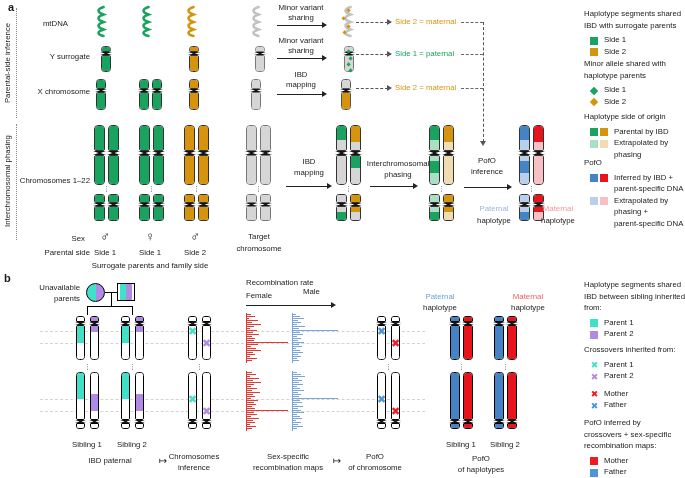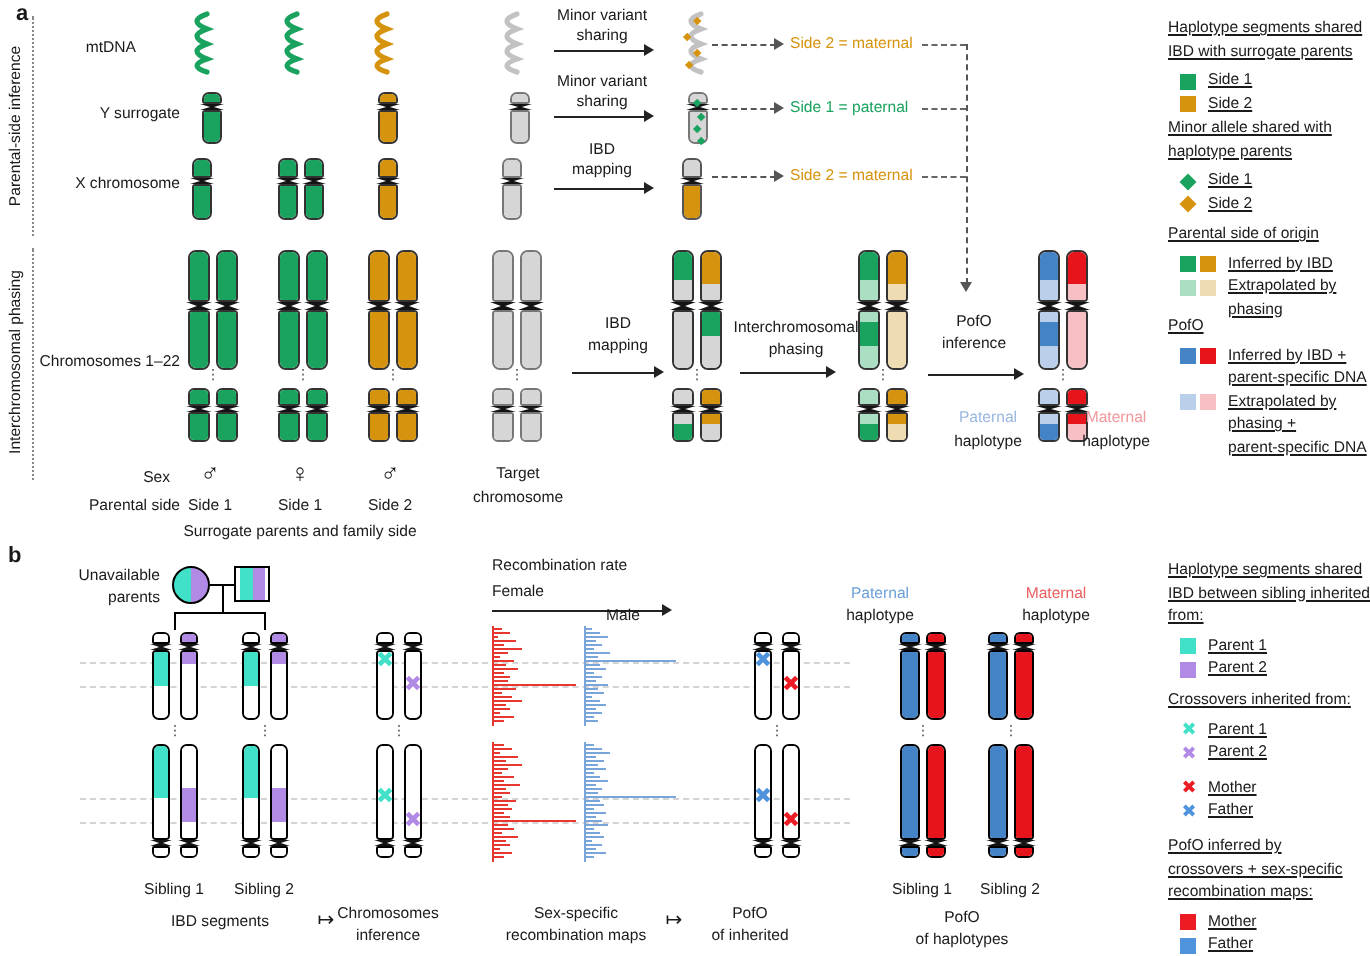--- a/index.html
+++ b/index.html
@@ -7,21 +7,21 @@
          font-family:"Liberation Sans",sans-serif;color:#1a1a1a;}
   .lbl{position:absolute;white-space:nowrap;line-height:1.05;font-size:7.8px;}
   .arm{position:absolute;border:1.1px solid #333;box-sizing:border-box;overflow:hidden;background:#fff;}
   .cent{position:absolute;background:#141414;clip-path:polygon(0 0,100% 0,58% 50%,100% 100%,0 100%,42% 50%);}
   .seg{width:100%;}
   .ln{position:absolute;}
   .xm{position:absolute;transform:translate(-50%,-50%);font-size:11px;line-height:1;}
   .dots{position:absolute;transform:translate(-50%,-50%);font-size:7px;color:#444;line-height:1;}
   .bar{position:absolute;height:1.4px;}
   .dia{position:absolute;transform:rotate(45deg);}
-  .leg-line{position:absolute;white-space:nowrap;font-size:7.8px;line-height:1.05;text-decoration:underline;}
+  .leg-line{position:absolute;white-space:nowrap;font-size:7.8px;line-height:1.05;}
   .sw{position:absolute;}
 </style>
 </head>
 <body>
 
 <div id="stage">
     <div class="arm" style="position: absolute; left: 101px; top: 46px; width: 10px; height: 6px; border-radius: 3.5px 3.5px 1.5px 1.5px; border-color: rgb(51, 51, 51);">
       <div class="seg" style="height: 100%; background: rgb(26, 163, 94);"></div>
     </div>
     <div class="cent" style="position: absolute; left: 100px; top: 52px; width: 12px; height: 3px;"></div>
@@ -709,56 +709,56 @@
     <div class="bar" style="position: absolute; left: 292px; top: 424px; width: 6px; background: rgb(122, 165, 218);"></div>
     <div class="bar" style="position: absolute; left: 292px; top: 426px; width: 11px; background: rgb(122, 165, 218);"></div>
     <div class="bar" style="position: absolute; left: 292px; top: 428px; width: 5px; background: rgb(122, 165, 218);"></div>
     <div class="ln" style="position: absolute; left: 246px; top: 305px; width: 86px; height: 0px; border-top: 1.2px solid rgb(34, 34, 34);"></div>
     <div style="position: absolute; left: 331px; top: 302px; width: 0px; height: 0px; border-top: 3px solid transparent; border-bottom: 3px solid transparent; border-left: 5px solid rgb(34, 34, 34);"></div>
     <div class="lbl" style="font-size: 11px; font-weight: bold; left: 4px; top: 273px;">b</div>
     <div class="lbl" style="left: 80px; top: 284px; transform: translateX(-100%);">Unavailable</div>
     <div class="lbl" style="left: 80px; top: 295px; transform: translateX(-100%);">parents</div>
     <div class="lbl" style="left: 87px; top: 441px; transform: translateX(-50%);">Sibling 1</div>
     <div class="lbl" style="left: 132px; top: 441px; transform: translateX(-50%);">Sibling 2</div>
-    <div class="lbl" style="left: 110px; top: 457px; transform: translateX(-50%);">IBD segments</div>
+    <div class="lbl" style="left: 110px; top: 457px; transform: translateX(-50%);">IBD paternal</div>
     <div class="lbl" style="font-size: 10px; left: 163px; top: 456px; transform: translateX(-50%);">↦</div>
     <div class="lbl" style="left: 194px; top: 453px; transform: translateX(-50%);">Chromosomes</div>
     <div class="lbl" style="left: 194px; top: 464px; transform: translateX(-50%);">inference</div>
     <div class="lbl" style="left: 246px; top: 279px;">Recombination rate</div>
     <div class="lbl" style="left: 246px; top: 292px;">Female</div>
-    <div class="lbl" style="left: 303px; top: 304px;">Male</div>
+    <div class="lbl" style="left: 303px; top: 288px;">Male</div>
     <div class="lbl" style="left: 288px; top: 453px; transform: translateX(-50%);">Sex-specific</div>
     <div class="lbl" style="left: 288px; top: 464px; transform: translateX(-50%);">recombination maps</div>
     <div class="lbl" style="font-size: 10px; left: 337px; top: 456px; transform: translateX(-50%);">↦</div>
     <div class="lbl" style="left: 375px; top: 453px; transform: translateX(-50%);">PofO</div>
-    <div class="lbl" style="left: 375px; top: 464px; transform: translateX(-50%);">of inherited</div>
+    <div class="lbl" style="left: 375px; top: 464px; transform: translateX(-50%);">of chromosome</div>
     <div class="lbl" style="color: rgb(108, 160, 218); left: 440px; top: 293px; transform: translateX(-50%);">Paternal</div>
     <div class="lbl" style="left: 440px; top: 304px; transform: translateX(-50%);">haplotype</div>
     <div class="lbl" style="color: rgb(234, 95, 95); left: 528px; top: 293px; transform: translateX(-50%);">Maternal</div>
     <div class="lbl" style="left: 528px; top: 304px; transform: translateX(-50%);">haplotype</div>
     <div class="lbl" style="left: 461px; top: 441px; transform: translateX(-50%);">Sibling 1</div>
     <div class="lbl" style="left: 505px; top: 441px; transform: translateX(-50%);">Sibling 2</div>
     <div class="lbl" style="left: 481px; top: 455px; transform: translateX(-50%);">PofO</div>
     <div class="lbl" style="left: 481px; top: 466px; transform: translateX(-50%);">of haplotypes</div>
     <div class="leg-line" style="left: 584px; top: 10px;">Haplotype segments shared</div>
     <div class="leg-line" style="left: 584px; top: 21.5px;">IBD with surrogate parents</div>
     <div class="sw" style="position: absolute; left: 590px; top: 36.5px; width: 8px; height: 8px; background: rgb(26, 163, 94);"></div>
     <div class="leg-line" style="left: 604px; top: 36px;">Side 1</div>
     <div class="sw" style="position: absolute; left: 590px; top: 48px; width: 8px; height: 8px; background: rgb(214, 148, 14);"></div>
     <div class="leg-line" style="left: 604px; top: 47.5px;">Side 2</div>
     <div class="leg-line" style="left: 584px; top: 60px;">Minor allele shared with</div>
     <div class="leg-line" style="left: 584px; top: 71.5px;">haplotype parents</div>
     <div class="dia" style="position: absolute; left: 591px; top: 87.5px; width: 6px; height: 6px; background: rgb(26, 163, 94);"></div>
     <div class="leg-line" style="left: 604px; top: 86px;">Side 1</div>
     <div class="dia" style="position: absolute; left: 591px; top: 99px; width: 6px; height: 6px; background: rgb(214, 148, 14);"></div>
     <div class="leg-line" style="left: 604px; top: 97.5px;">Side 2</div>
-    <div class="leg-line" style="left: 584px; top: 113px;">Parental side of origin</div>
+    <div class="leg-line" style="left: 584px; top: 113px;">Haplotype side of origin</div>
     <div class="sw" style="position: absolute; left: 590px; top: 128px; width: 8px; height: 8px; background: rgb(26, 163, 94);"></div>
     <div class="sw" style="position: absolute; left: 600px; top: 128px; width: 8px; height: 8px; background: rgb(214, 148, 14);"></div>
-    <div class="leg-line" style="left: 614px; top: 127.5px;">Inferred by IBD</div>
+    <div class="leg-line" style="left: 614px; top: 127.5px;">Parental by IBD</div>
     <div class="sw" style="position: absolute; left: 590px; top: 139.5px; width: 8px; height: 8px; background: rgb(171, 223, 196);"></div>
     <div class="sw" style="position: absolute; left: 600px; top: 139.5px; width: 8px; height: 8px; background: rgb(240, 220, 178);"></div>
     <div class="leg-line" style="left: 614px; top: 139px;">Extrapolated by</div>
     <div class="leg-line" style="left: 614px; top: 150.5px;">phasing</div>
     <div class="leg-line" style="left: 584px; top: 159px;">PofO</div>
     <div class="sw" style="position: absolute; left: 590px; top: 174px; width: 8px; height: 8px; background: rgb(67, 131, 198);"></div>
     <div class="sw" style="position: absolute; left: 600px; top: 174px; width: 8px; height: 8px; background: rgb(232, 20, 28);"></div>
     <div class="leg-line" style="left: 614px; top: 173.5px;">Inferred by IBD +</div>
     <div class="leg-line" style="left: 614px; top: 185px;">parent-specific DNA</div>
     <div class="sw" style="position: absolute; left: 590px; top: 197px; width: 8px; height: 8px; background: rgb(186, 208, 234);"></div>

